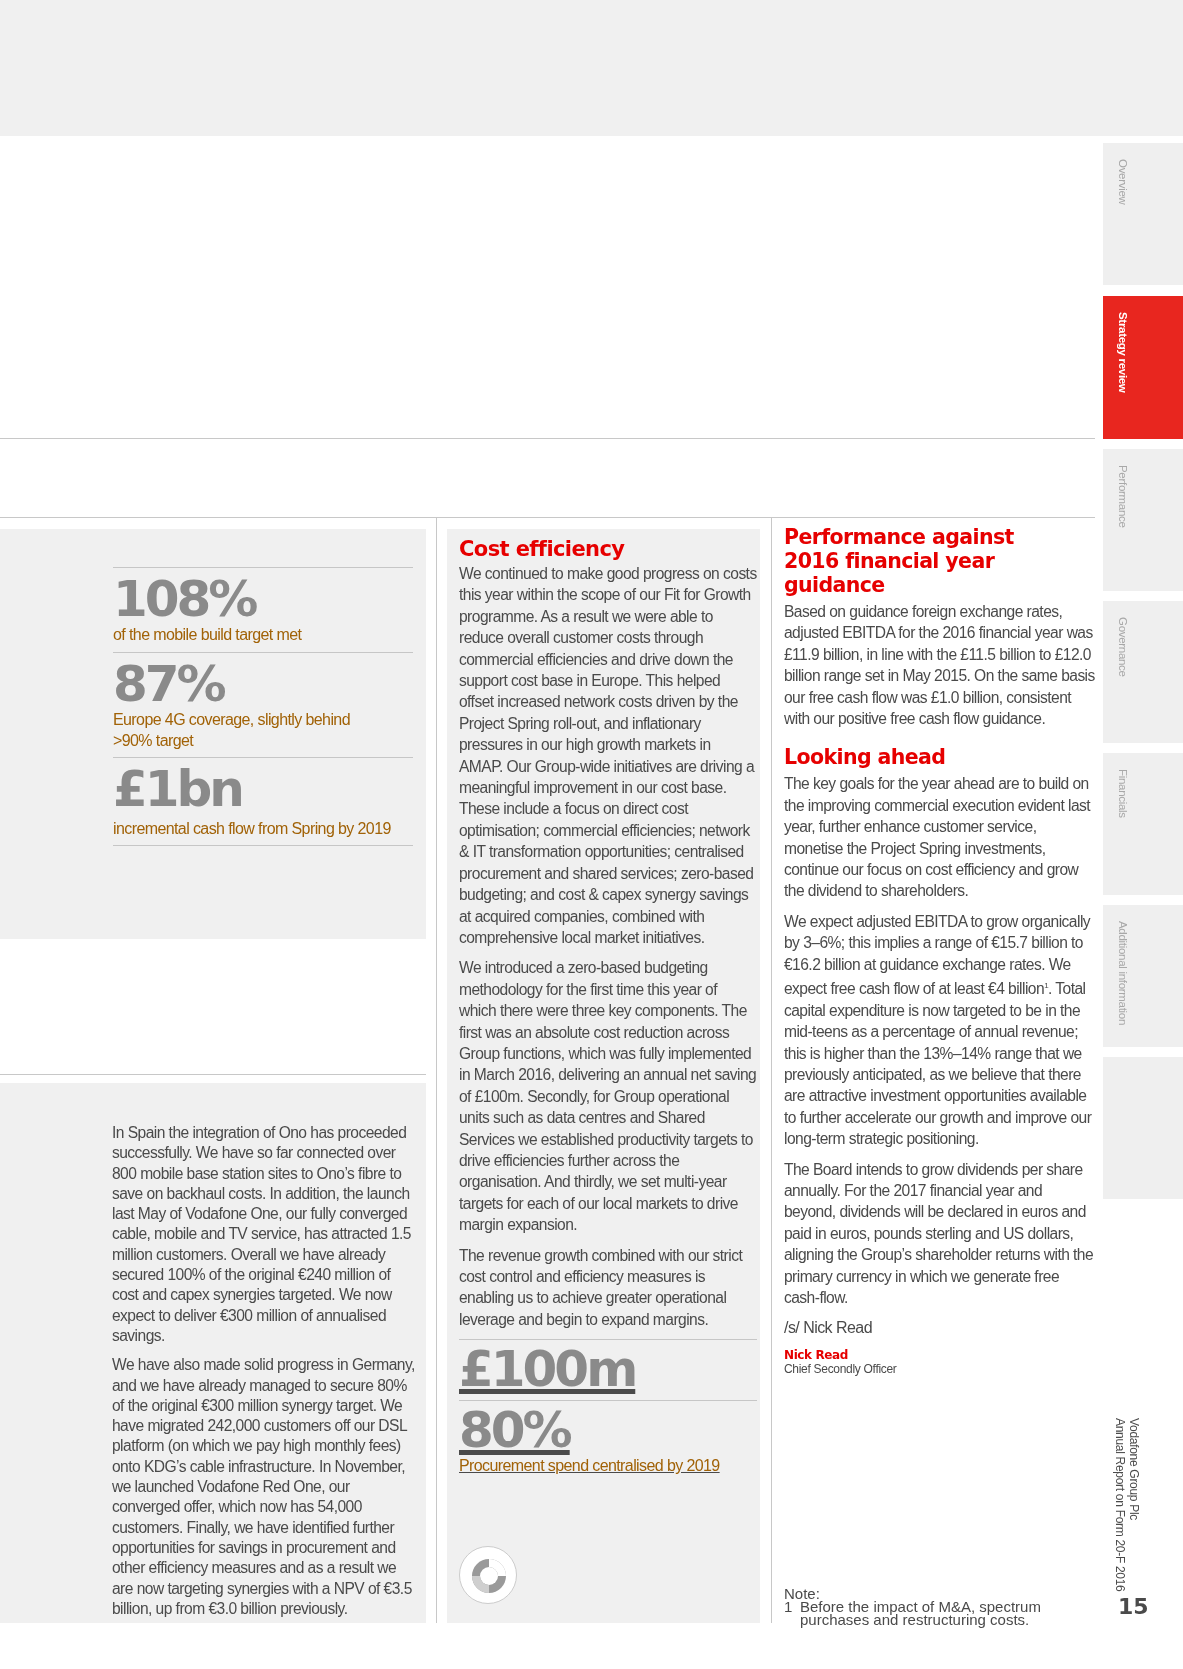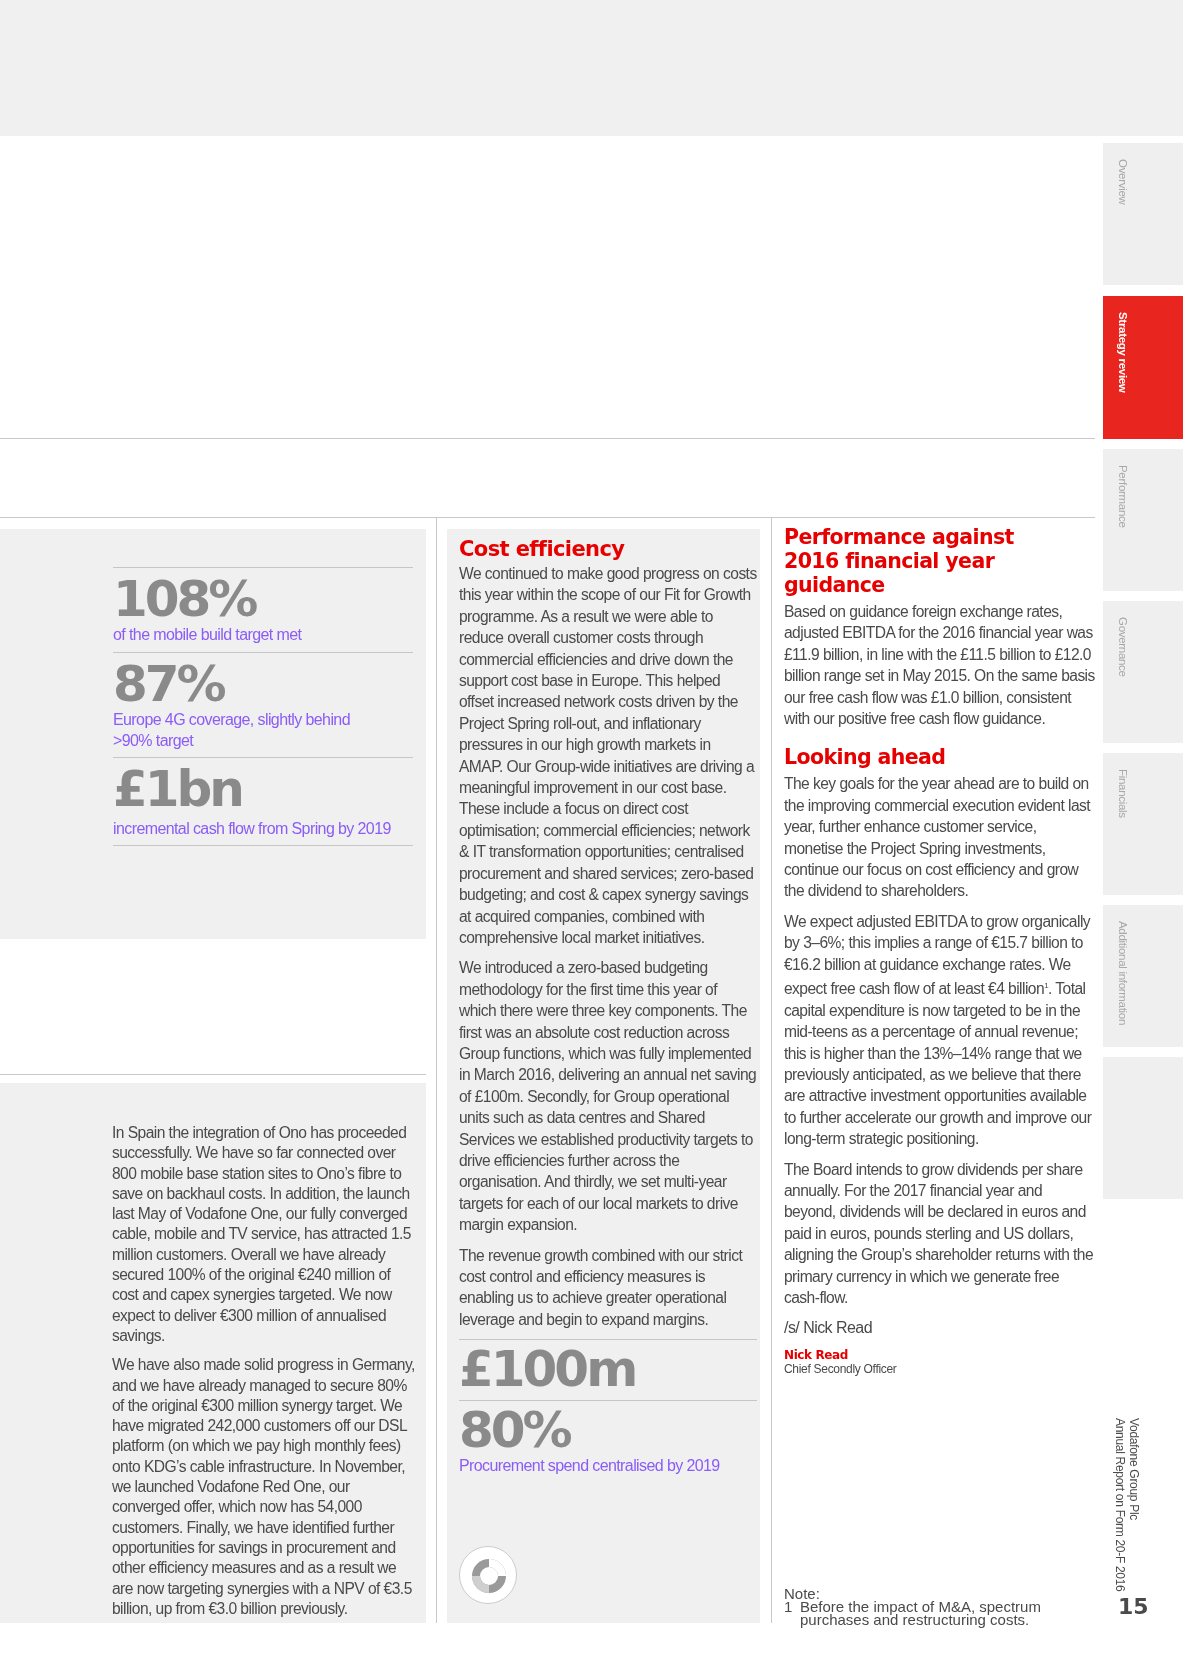--- a/index.html
+++ b/index.html
@@ -7,21 +7,21 @@
   body { position: relative; font-family: "Liberation Sans", sans-serif; color: #4a4a4a; }
 
   .top-band { position: absolute; left: 0; top: 0; width: 1183px; height: 136px; background: #f0f0f0; }
   .hline { position: absolute; height: 1px; background: #c8c8c8; }
 
   .grey-panel { position: absolute; background: #f0f0f0; }
   .vline { position: absolute; width: 1px; background: #c8c8c8; }
 
   .stat { position: absolute; left: 0; right: 0; border-top: 1px solid #c6c6c6; }
   .stat-value { font-family: "DejaVu Sans", sans-serif; font-weight: bold; color: #8a8a8a; letter-spacing: -3px; line-height: 1; }
-  .stat-label { font-size: 16px; line-height: 21px; color: #8b5cf6; letter-spacing: -0.6px; }
+  .stat-label { font-size: 16px; line-height: 21px; color: #a16207; letter-spacing: -0.6px; }
 
   .body-text p { font-size: 15.6px; line-height: 21.4px; color: #4a4a4a; letter-spacing: -0.55px; margin-bottom: 9px; }
   .heading { font-family: "DejaVu Sans", sans-serif; font-weight: bold; color: #e60000; font-size: 20px; line-height: 24px; letter-spacing: -0.6px; }
 
   .tab { position: absolute; left: 1103px; width: 80px; background: #efefef; }
   .tab span { position: absolute; left: 14px; top: 16px; writing-mode: vertical-rl; font-size: 11.5px; color: #a8a8a8; letter-spacing: -0.3px; white-space: nowrap; }
   .tab.active { background: #e8261f; }
   .tab.active span { color: #ffffff; font-weight: bold; }
 
   .side-footer { position: absolute; left: 1113px; top: 1418px; writing-mode: vertical-rl; font-size: 12px; line-height: 14px; color: #4a4a4a; white-space: nowrap; letter-spacing: -0.3px; }
@@ -89,21 +89,21 @@
 <div class="vline" style="left:771px; top:517px; height:1106px;"></div>
 
 <div class="grey-panel" style="left:447px; top:529px; width:313px; height:1094px;">
   <div style="position:absolute; left:12px; top:8px; width:298px;">
     <div class="heading" style="font-size:21px; margin-bottom:2px;">Cost efficiency</div>
     <div class="body-text">
       <p>We continued to make good progress on costs this year within the scope of our Fit for Growth programme. As a result we were able to reduce overall customer costs through commercial efficiencies and drive down the support cost base in Europe. This helped offset increased network costs driven by the Project Spring roll-out, and inflationary pressures in our high growth markets in AMAP. Our Group-wide initiatives are driving a meaningful improvement in our cost base. These include a focus on direct cost optimisation; commercial efficiencies; network &amp; IT transformation opportunities; centralised procurement and shared services; zero-based budgeting; and cost &amp; capex synergy savings at acquired companies, combined with comprehensive local market initiatives.</p>
       <p>We introduced a zero-based budgeting methodology for the first time this year of which there were three key components. The first was an absolute cost reduction across Group functions, which was fully implemented in March 2016, delivering an annual net saving of £100m. Secondly, for Group operational units such as data centres and Shared Services we established productivity targets to drive efficiencies further across the organisation. And thirdly, we set multi-year targets for each of our local markets to drive margin expansion.</p>
       <p>The revenue growth combined with our strict cost control and efficiency measures is enabling us to achieve greater operational leverage and begin to expand margins.</p>
     </div>
-    <div style="position:relative; ">
+    <div style="position:relative; text-decoration:underline;">
       <div style="border-top:1px solid #c6c6c6; padding-top:4px;">
         <div class="stat-value" style="font-size:50px;">£100m</div>
       </div>
       <div style="border-top:1px solid #c6c6c6; padding-top:4px; margin-top:6px;">
         <div class="stat-value" style="font-size:50px;">80%</div>
         <div class="stat-label">Procurement spend centralised by 2019</div>
       </div>
     </div>
   </div>
   <div style="position:absolute; left:12px; top:1017px; width:58px; height:58px; border-radius:50%; background:#ffffff; border:1px solid #cccccc;">

